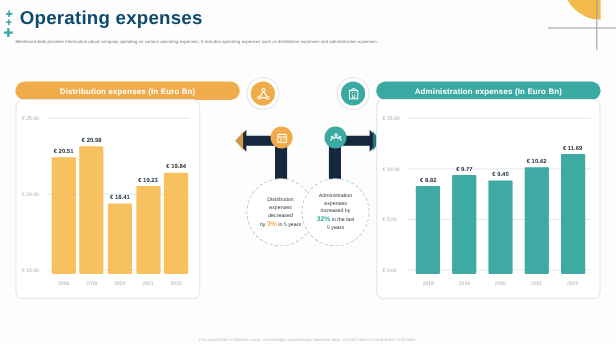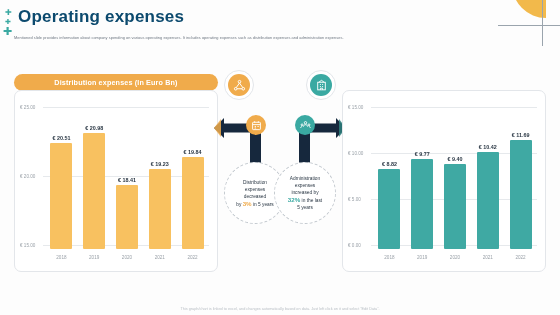--- a/index.html
+++ b/index.html
@@ -49,21 +49,21 @@
   .panel-box {
     position: absolute; left: 0; top: 0; width: 100%; height: 100%;
     background: #ffffff; border: 1px solid #e3e6ea; border-radius: 7px;
   }
   .panel-header {
     position: absolute; top: -16px; height: 17px;
     border-radius: 9px; color: #ffffff;
     font-size: 7.2px; font-weight: bold; letter-spacing: .15px;
     display: flex; align-items: center; justify-content: center;
   }
-  .left-panel  { left: 14px;  width: 204px; border-radius: 24px; }
+  .left-panel  { left: 14px;  width: 168px; border-radius: 24px; }
   .right-panel { left: 342px; width: 204px; }
   .left-panel  .panel-header { left: 0px;  width: 204px; background: #f0ab4b; }
   .right-panel .panel-header { left: 0px;  width: 204px; background: #3aa9a2; }
 
   
   .chart { position: absolute; left: 0; top: 0; width: 100%; height: 100%; }
   .yaxis-label {
     position: absolute; left: 5px; font-size: 4.6px; color: #9aa1a8;
     white-space: nowrap;
   }
@@ -272,20 +272,21 @@
         <span>Administration</span><br>
         <span>expenses</span><br>
         <span>increased by</span><br>
         <span class="pct-teal">32%</span><span> in the last</span><br>
         <span>5 years</span>
       </div>
     </div>
   </div>
 
   <div class="panel right-panel">
+    <div class="panel-header">Administration expenses (In Euro Bn)</div>
     <div class="panel-box">
       <div class="chart">
 
         <div class="yaxis-label" style="top:14px">€ 15.00</div>
         <div class="yaxis-label" style="top:60px">€ 10.00</div>
         <div class="yaxis-label" style="top:106px">€ 5.00</div>
         <div class="yaxis-label" style="top:152px">€ 0.00</div>
 
         <div class="axis-line" style="top:16px"></div>
         <div class="axis-line" style="top:62px"></div>

